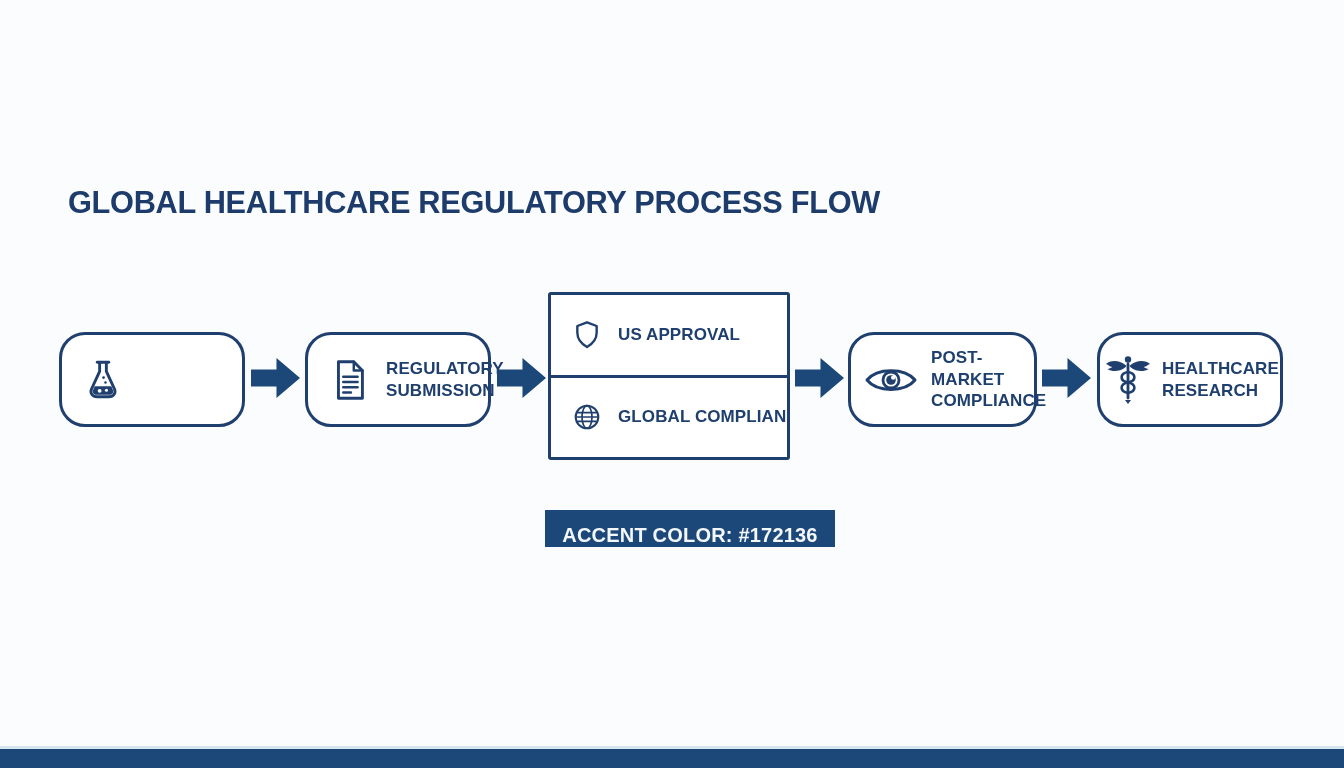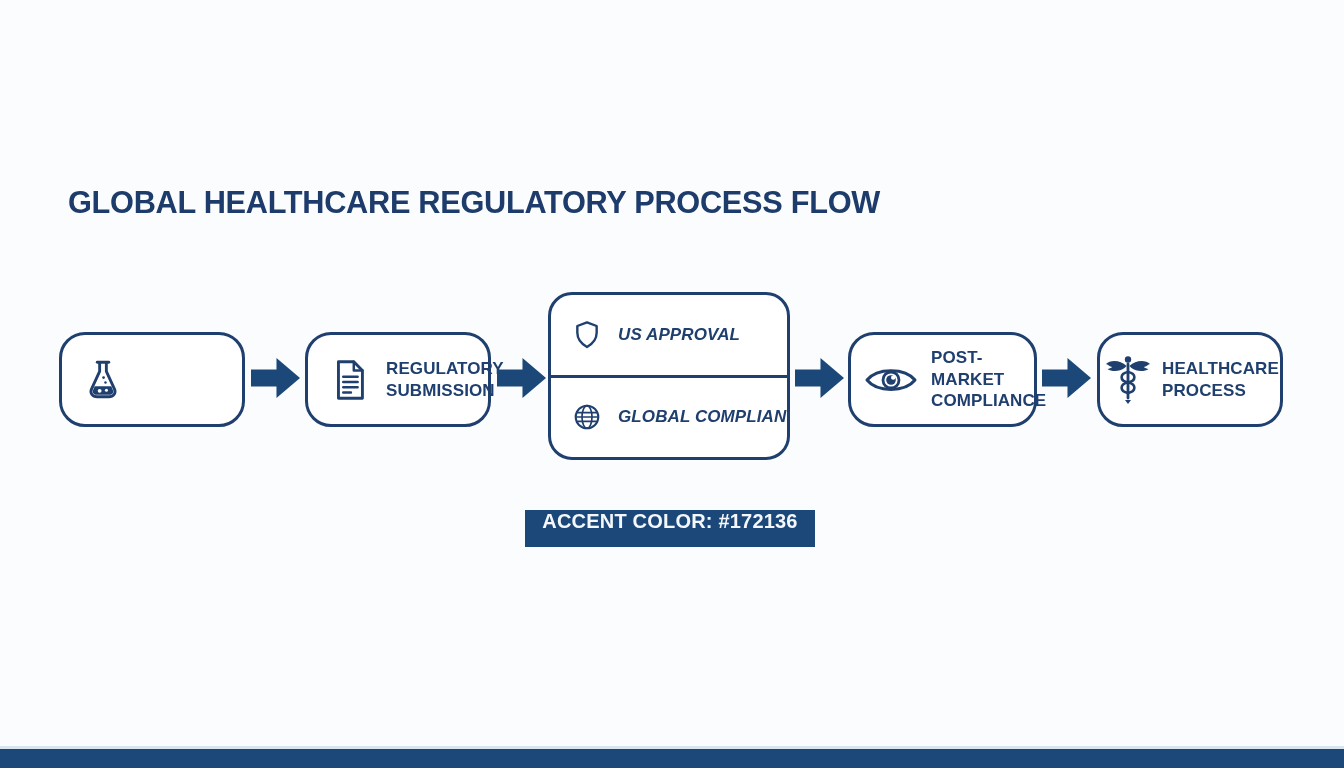--- a/index.html
+++ b/index.html
@@ -30,39 +30,39 @@
     font-weight:bold;font-size:17px;line-height:1.28;
     color:var(--ink);letter-spacing:0.1px;
   }
   .node-1{left:59px;top:332px;width:186px;height:95px;}
   .node-2{left:305px;top:332px;width:186px;height:95px;}
   .node-4{left:848px;top:332px;width:189px;height:95px;padding-left:14px;}
   .node-5{left:1097px;top:332px;width:186px;height:95px;padding-left:4px;gap:10px;}
   .node-multi{
     left:548px;top:292px;width:242px;height:168px;
     flex-direction:column;align-items:stretch;gap:0;padding:0;
-    border-radius:24px;overflow:hidden;font-style:italic;
+    border-radius:3px;overflow:hidden;
   }
   .mrow{
     flex:1;display:flex;align-items:center;gap:15px;padding-left:20px;
   }
   .mrow + .mrow{border-top:3px solid var(--ink);}
   .mrow .label{font-weight:bold;font-size:17px;color:var(--ink);white-space:nowrap;}
   .arrow{
     position:absolute;width:49px;height:40px;background:var(--fill);
     clip-path:polygon(0 29%,52% 29%,52% 0,100% 50%,52% 100%,52% 71%,0 71%);
   }
   .arrow-1{left:251px;top:358px;}
   .arrow-2{left:497px;top:358px;}
   .arrow-3{left:795px;top:358px;}
   .arrow-4{left:1042px;top:358px;}
   .badge{
-    position:absolute;left:525px;top:510px;width:290px;height:37px;
+    position:absolute;left:545px;top:510px;width:290px;height:37px;
     background:var(--fill);color:#f4f8fc;
-    display:flex;align-items:flex-start;justify-content:center;
+    display:flex;align-items:flex-end;justify-content:center;
     font-weight:bold;font-size:20px;letter-spacing:0.2px;
   }
   .footer-bar{
     position:absolute;left:0;bottom:0;width:1344px;height:22px;
     background:var(--fill);border-top:3px solid #d7e5f0;
   }
   .icon{display:flex;align-items:center;justify-content:center;flex:0 0 auto;}
   .icon svg{display:block;}
 </style>
 </head>
@@ -149,21 +149,21 @@
       <path d="M22.6 12 C16 5.5 6 6 2 10 c2.6 1 3.6 2.8 6.2 3 c-1.3 1.2 -2.9 1.8 -4.7 2 c4.2 3 12.6 2.6 17 -1 z" fill="#1f3f6e"></path>
       <path d="M25.4 12 C32 5.5 42 6 46 10 c-2.6 1 -3.6 2.8 -6.2 3 c1.3 1.2 2.9 1.8 4.7 2 c-4.2 3 -12.6 2.6 -17 -1 z" fill="#1f3f6e"></path>
       <rect x="22.6" y="8.5" width="2.8" height="37" rx="1.4" fill="#1f3f6e"></rect>
       <path d="M24 18 c-8.5 1.6 -8.5 8.9 0 10.5 c8.5 1.6 8.5 8.9 0 10.5" stroke="#1f3f6e" stroke-width="2.6" stroke-linecap="round"></path>
       <path d="M24 18 c8.5 1.6 8.5 8.9 0 10.5 c-8.5 1.6 -8.5 8.9 0 10.5" stroke="#1f3f6e" stroke-width="2.6" stroke-linecap="round"></path>
       <path d="M24 50 l-3 -4 h6 z" fill="#1f3f6e"></path>
     </svg>
   </span>
   <span class="label">
     <span>HEALTHCARE</span><br>
-    <span>PROCESS</span>
+    <span>RESEARCH</span>
   </span>
 </div>
 
 <div class="badge">
   <span>ACCENT COLOR: #172136</span>
 </div>
 
 <div class="footer-bar"></div>
 
 </body></html>

